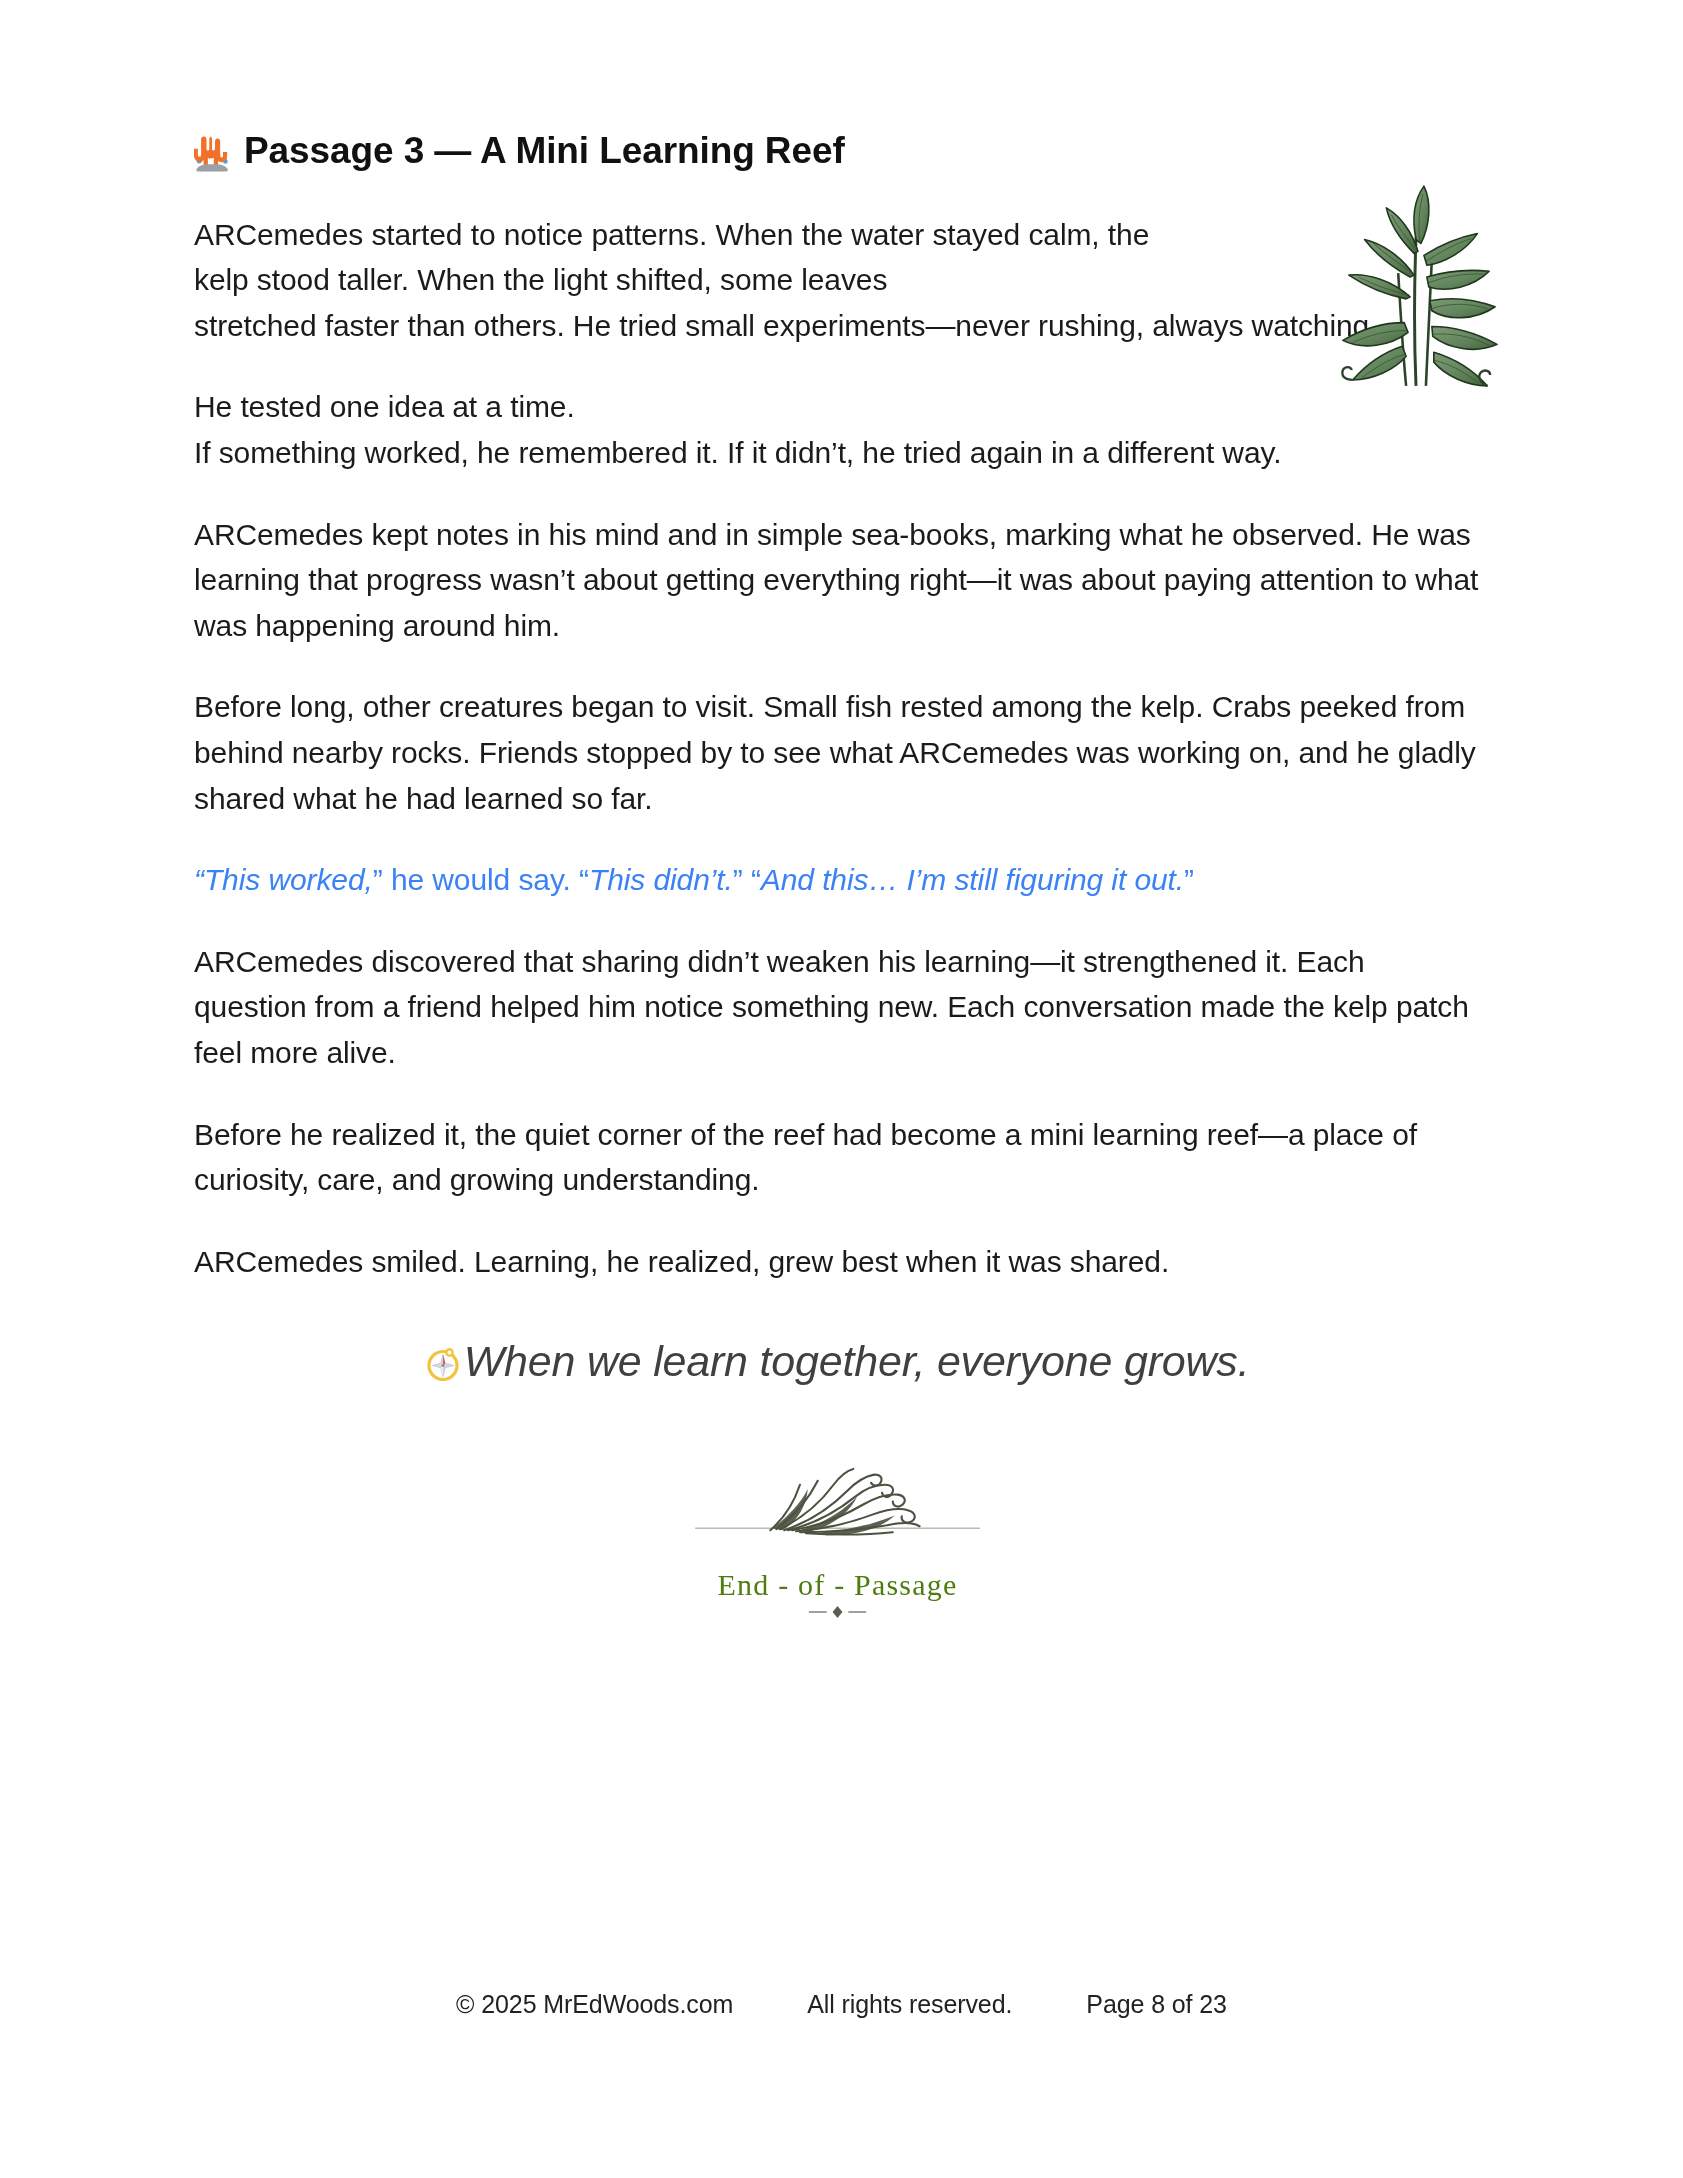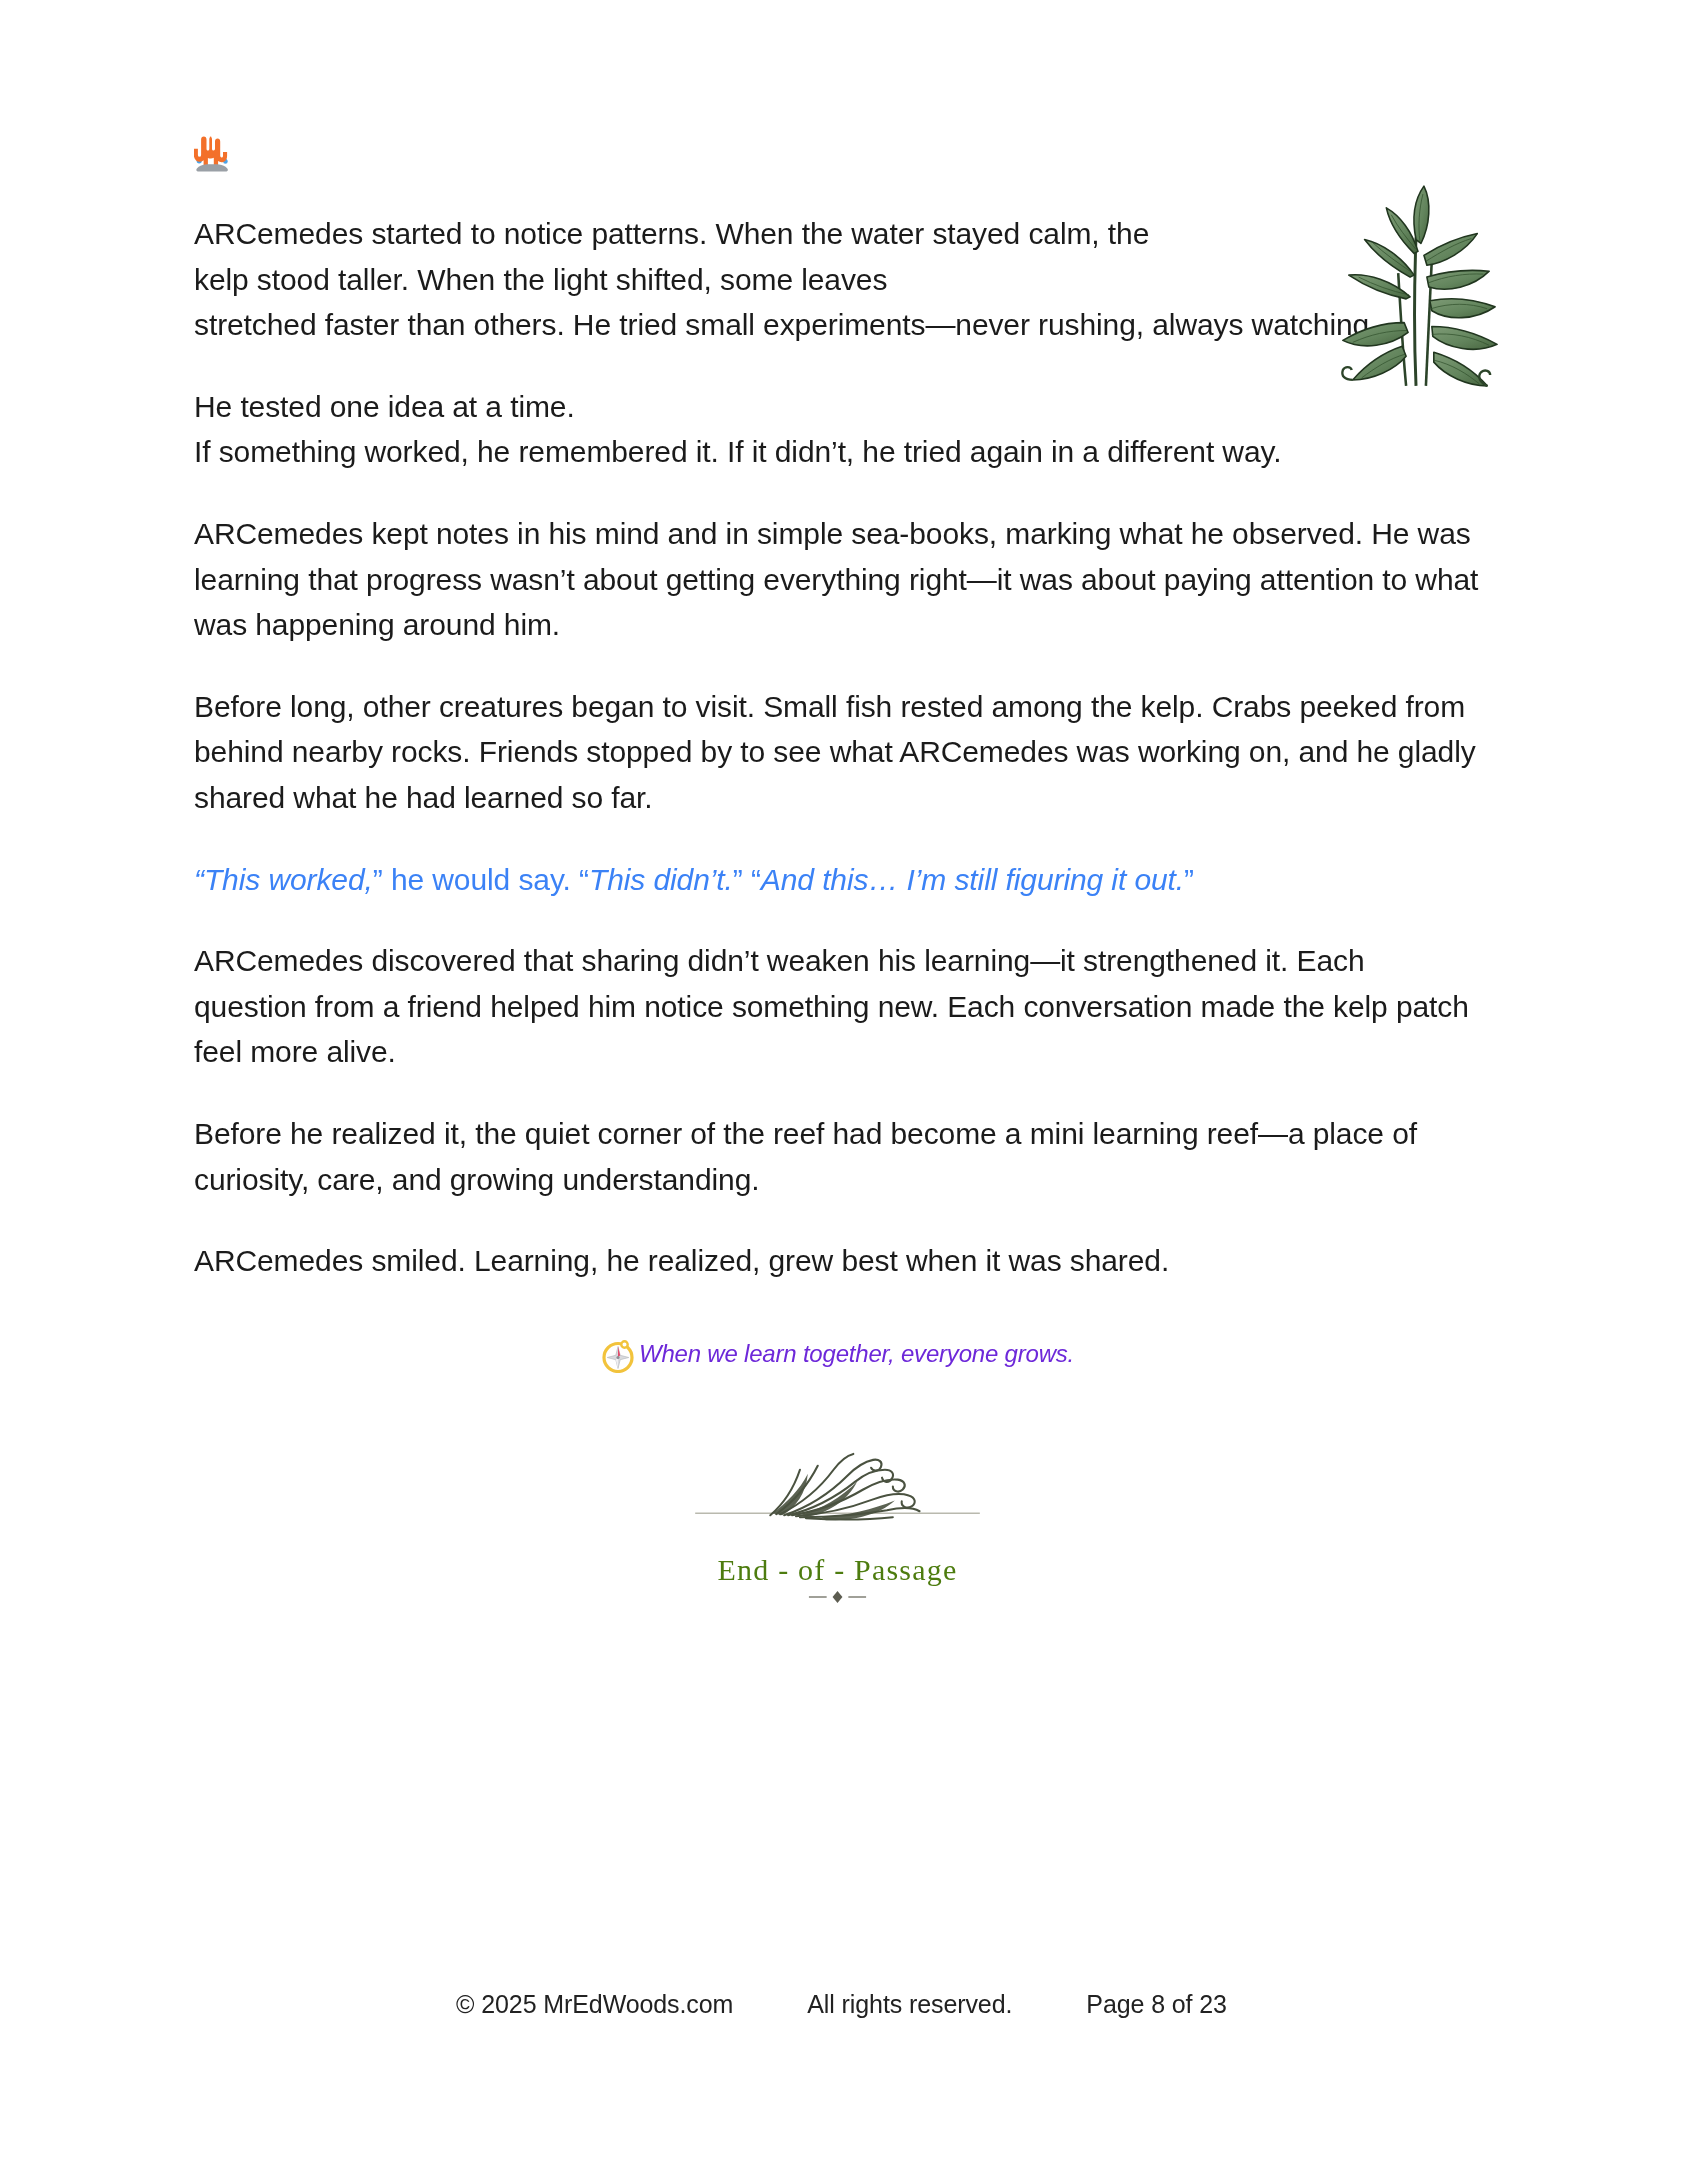--- a/index.html
+++ b/index.html
@@ -82,23 +82,23 @@
   }
   .quote-line i { font-style: italic; }
 
   
   .tagline {
     display: flex;
     align-items: center;
     justify-content: center;
     gap: 4px;
     margin: 53px 0 0 0;
-    font-size: 24px;
+    font-size: 43px;
     font-style: italic;
-    color: #6d28d9;
+    color: #404040;
     letter-spacing: -0.2px;
   }
   .tagline-emoji {
     width: 34px;
     height: 34px;
     flex: 0 0 34px;
     position: relative;
     top: 2px;
   }
 
@@ -156,20 +156,21 @@
     <h1 class="passage-title">
       <svg class="title-emoji" viewBox="0 0 36 40" aria-hidden="true">
 
         <path d="M5.2 24.5c1.6 1.9 2.6 3.1 2.6 4.3a2.6 2.6 0 1 1-5.2 0c0-1.2 1-2.4 2.6-4.3z" fill="#4aa3e8"></path>
         <path d="M31.4 25.6c1.4 1.7 2.3 2.8 2.3 3.8a2.3 2.3 0 1 1-4.6 0c0-1 .9-2.1 2.3-3.8z" fill="#4aa3e8"></path>
 
         <path d="M17.6 4.3c1.7 0 2.6 1.3 2.6 3.1v9.1c0 1.4.5 2 1.5 2s1.5-.7 1.5-2.2V9.4c0-1.8 1-3 2.6-3s2.6 1.2 2.6 3v13.9c0 1.5.5 2.1 1.4 2.1.9 0 1.4-.6 1.4-2v-3.3h4.1v3.6c0 4-2.2 6.5-5.6 6.5-1.4 0-2.5-.4-3.4-1.1v4.2h-4.3v-7.5c-.9.5-1.9.8-3 .8-1.1 0-2.1-.2-2.9-.7v7.4h-4.3v-5c-.9.9-2.1 1.4-3.6 1.4C4.4 29.7 2 27 2 22.7v-5.9h4.1v5.6c0 1.6.6 2.4 1.6 2.4 1 0 1.6-.7 1.6-2.3V7.6c0-1.9 1-3.1 2.7-3.1 1.7 0 2.7 1.2 2.7 3.1v8.9c0 1.4.5 2 1.4 2 .9 0 1.4-.6 1.4-2V7.4c0-1.8.9-3.1 2.6-3.1z" fill="#f3702a" transform="translate(-2.2 0)"></path>
 
         <path d="M4.6 39.6c-1.5 0-2.3-.6-2.3-1.5 0-1 .8-2.1 2.4-3.3 2.3-1.7 5.4-2.6 8.6-2.6h9.6c3.2 0 6.3.9 8.6 2.6 1.6 1.2 2.4 2.3 2.4 3.3 0 .9-.8 1.5-2.3 1.5z" fill="#9aa0a6"></path>
       </svg>
+      <span>Passage 3 — A Mini Learning Reef</span>
     </h1>
 
     <svg class="kelp-art" viewBox="0 0 178 210" aria-hidden="true">
       <defs>
         <linearGradient id="leafg" x1="0" y1="0" x2="1" y2="1">
           <stop offset="0%" stop-color="#7e9b76"></stop>
           <stop offset="55%" stop-color="#63855d"></stop>
           <stop offset="100%" stop-color="#46643f"></stop>
         </linearGradient>
       </defs>

